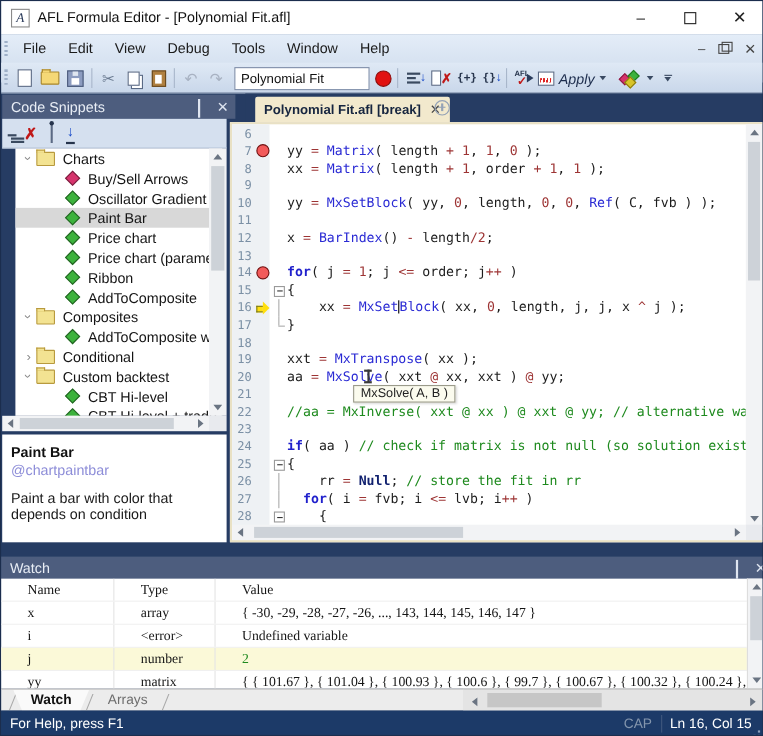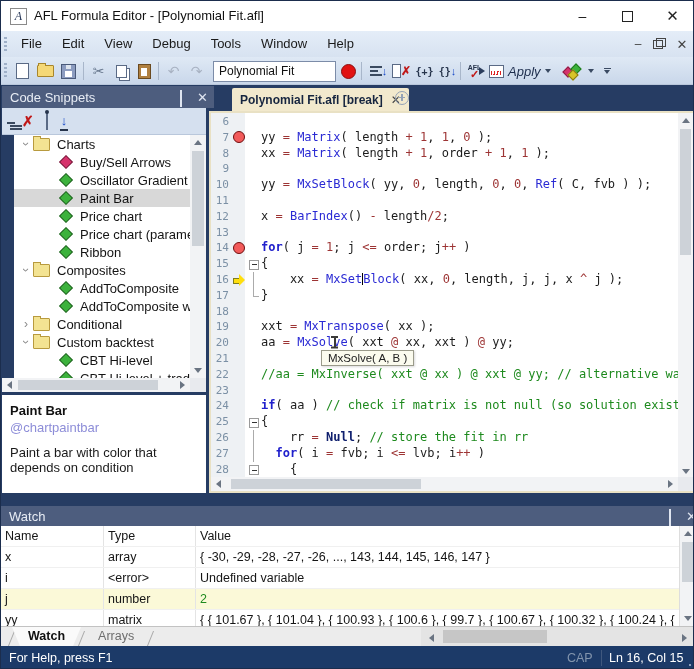--- a/index.html
+++ b/index.html
@@ -125,21 +125,21 @@
   #ibeam:after{content:"";position:absolute;left:0;top:0;width:7px;height:1.5px;background:#3a3a3a;box-shadow:0 10.5px #3a3a3a;}
   #ed-vscroll{right:0;top:0;width:15px;height:366px;}
   #ed-hscroll{left:0;bottom:0;width:467px;height:14px;}
   #ed-corner{right:0;bottom:0;width:15px;height:14px;background:#e8eaee;}
   
   #w-header{left:0;top:505px;width:694px;height:20px;}
   #w-table{left:0;top:525px;width:694px;height:100px;background:#fff;overflow:hidden;font-size:12.5px;}
   .w-row{display:grid;grid-template-columns:103px 92px 1fr;height:21px;line-height:20px;border-bottom:1px solid #f0f0f0;width:678px;box-sizing:border-box;}
   .w-row.head{color:#111;}
   .w-row.hl{background:#fbf9d8;}
-  .w-cell{padding-left:4px;border-right:1px solid #e4e4e4;overflow:hidden;white-space:nowrap;color:#151515;}
+  .w-cell{padding-left:24px;border-right:1px solid #e4e4e4;overflow:hidden;white-space:nowrap;color:#151515;font-family:Liberation Serif, serif;}
   .w-cell:last-child{border-right:none;}
   .w-green{color:#1f8a1f;}
   #w-vscroll{left:678px;top:525px;width:16px;height:100px;border-left:1px solid #ddd;box-sizing:border-box;}
   #w-tabstrip{left:0;top:625px;width:694px;height:20px;background:#ececec;border-top:1px solid #c2c2c2;box-sizing:border-box;}
   .wtab{position:relative;height:19px;line-height:19px;padding:0 16px;font-size:12.5px;color:#6e6e6e;}
   .wtab.active{background:#fafafa;color:#111;font-weight:bold;clip-path:polygon(0 0,100% 0,calc(100% - 8px) 100%,8px 100%);}
   .slantline{width:1px;height:15px;background:#a8a8a8;transform:skewX(-22deg);margin-top:2px;}
   #w-hscroll{left:420px;top:625px;width:274px;height:20px;background:#e4e4e4;border-top:1px solid #c2c2c2;box-sizing:border-box;}
   #w-hscroll .sb-thumb{top:3px;height:13px;background:#c6c6c6;}
   
@@ -306,29 +306,29 @@
         <span class="item-ind"></span>
         <span class="tree-dia" style="background: rgb(60, 178, 60);"></span>
         <span>Price chart (parametrized)</span>
       </div>
       <div class="tree-row">
         <span class="item-ind"></span>
         <span class="tree-dia" style="background: rgb(60, 178, 60);"></span>
         <span>Ribbon</span>
       </div>
       <div class="tree-row">
+        <span class="item-ind"></span>
+        <span class="tree-dia" style="background: rgb(60, 178, 60);"></span>
+        <span>AddToComposite</span>
+      </div>
+      <div class="tree-row">
         <span class="folder-ind"></span>
         <span class="chev exp">›</span>
         <span class="tree-folder"></span>
         <span>Composites</span>
-      </div>
-      <div class="tree-row">
-        <span class="item-ind"></span>
-        <span class="tree-dia" style="background: rgb(60, 178, 60);"></span>
-        <span>AddToComposite</span>
       </div>
       <div class="tree-row">
         <span class="item-ind"></span>
         <span class="tree-dia" style="background: rgb(60, 178, 60);"></span>
         <span>AddToComposite w/ num</span>
       </div>
       <div class="tree-row">
         <span class="folder-ind"></span>
         <span class="chev">›</span>
         <span class="tree-folder"></span>

